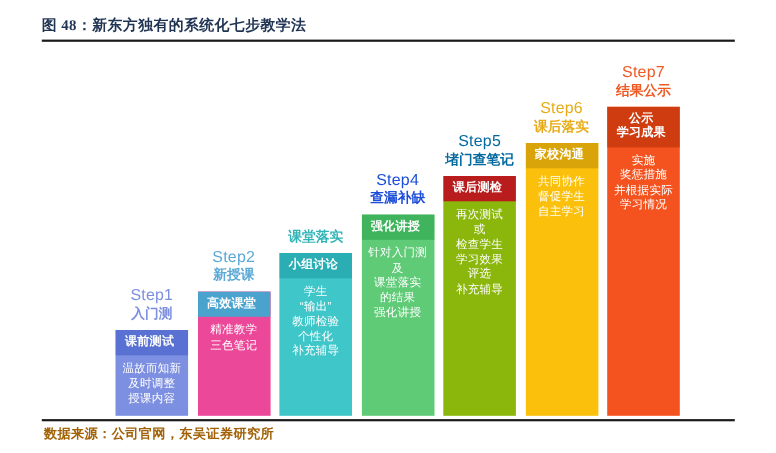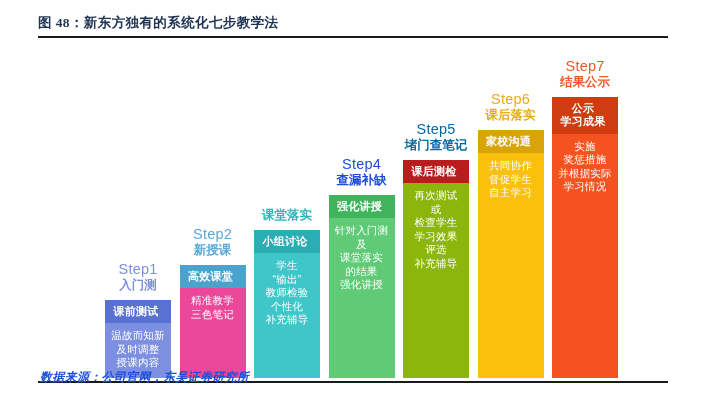--- a/index.html
+++ b/index.html
@@ -37,28 +37,27 @@
     border-top:2px solid #1a1a1a;
   }
   .rule-bottom{
     position:absolute;
     left:38px;top:381px;
     width:630px;height:0;
     border-top:2px solid #1a1a1a;
   }
   .source{
     position:absolute;
-    left:40px;top:369px;
+    left:40px;top:386px;
     font-family:"Liberation Serif","DejaVu Serif",serif;
     font-size:12px;
     font-weight:bold;
-    color:#1d4ed8;
+    color:#a16207;
     letter-spacing:0.3px;
     white-space:nowrap;
-    font-style:italic;
   }
 
   
   .plot{
     position:absolute;
     left:0;top:40px;
     width:705px;height:341px;
   }
 
   

